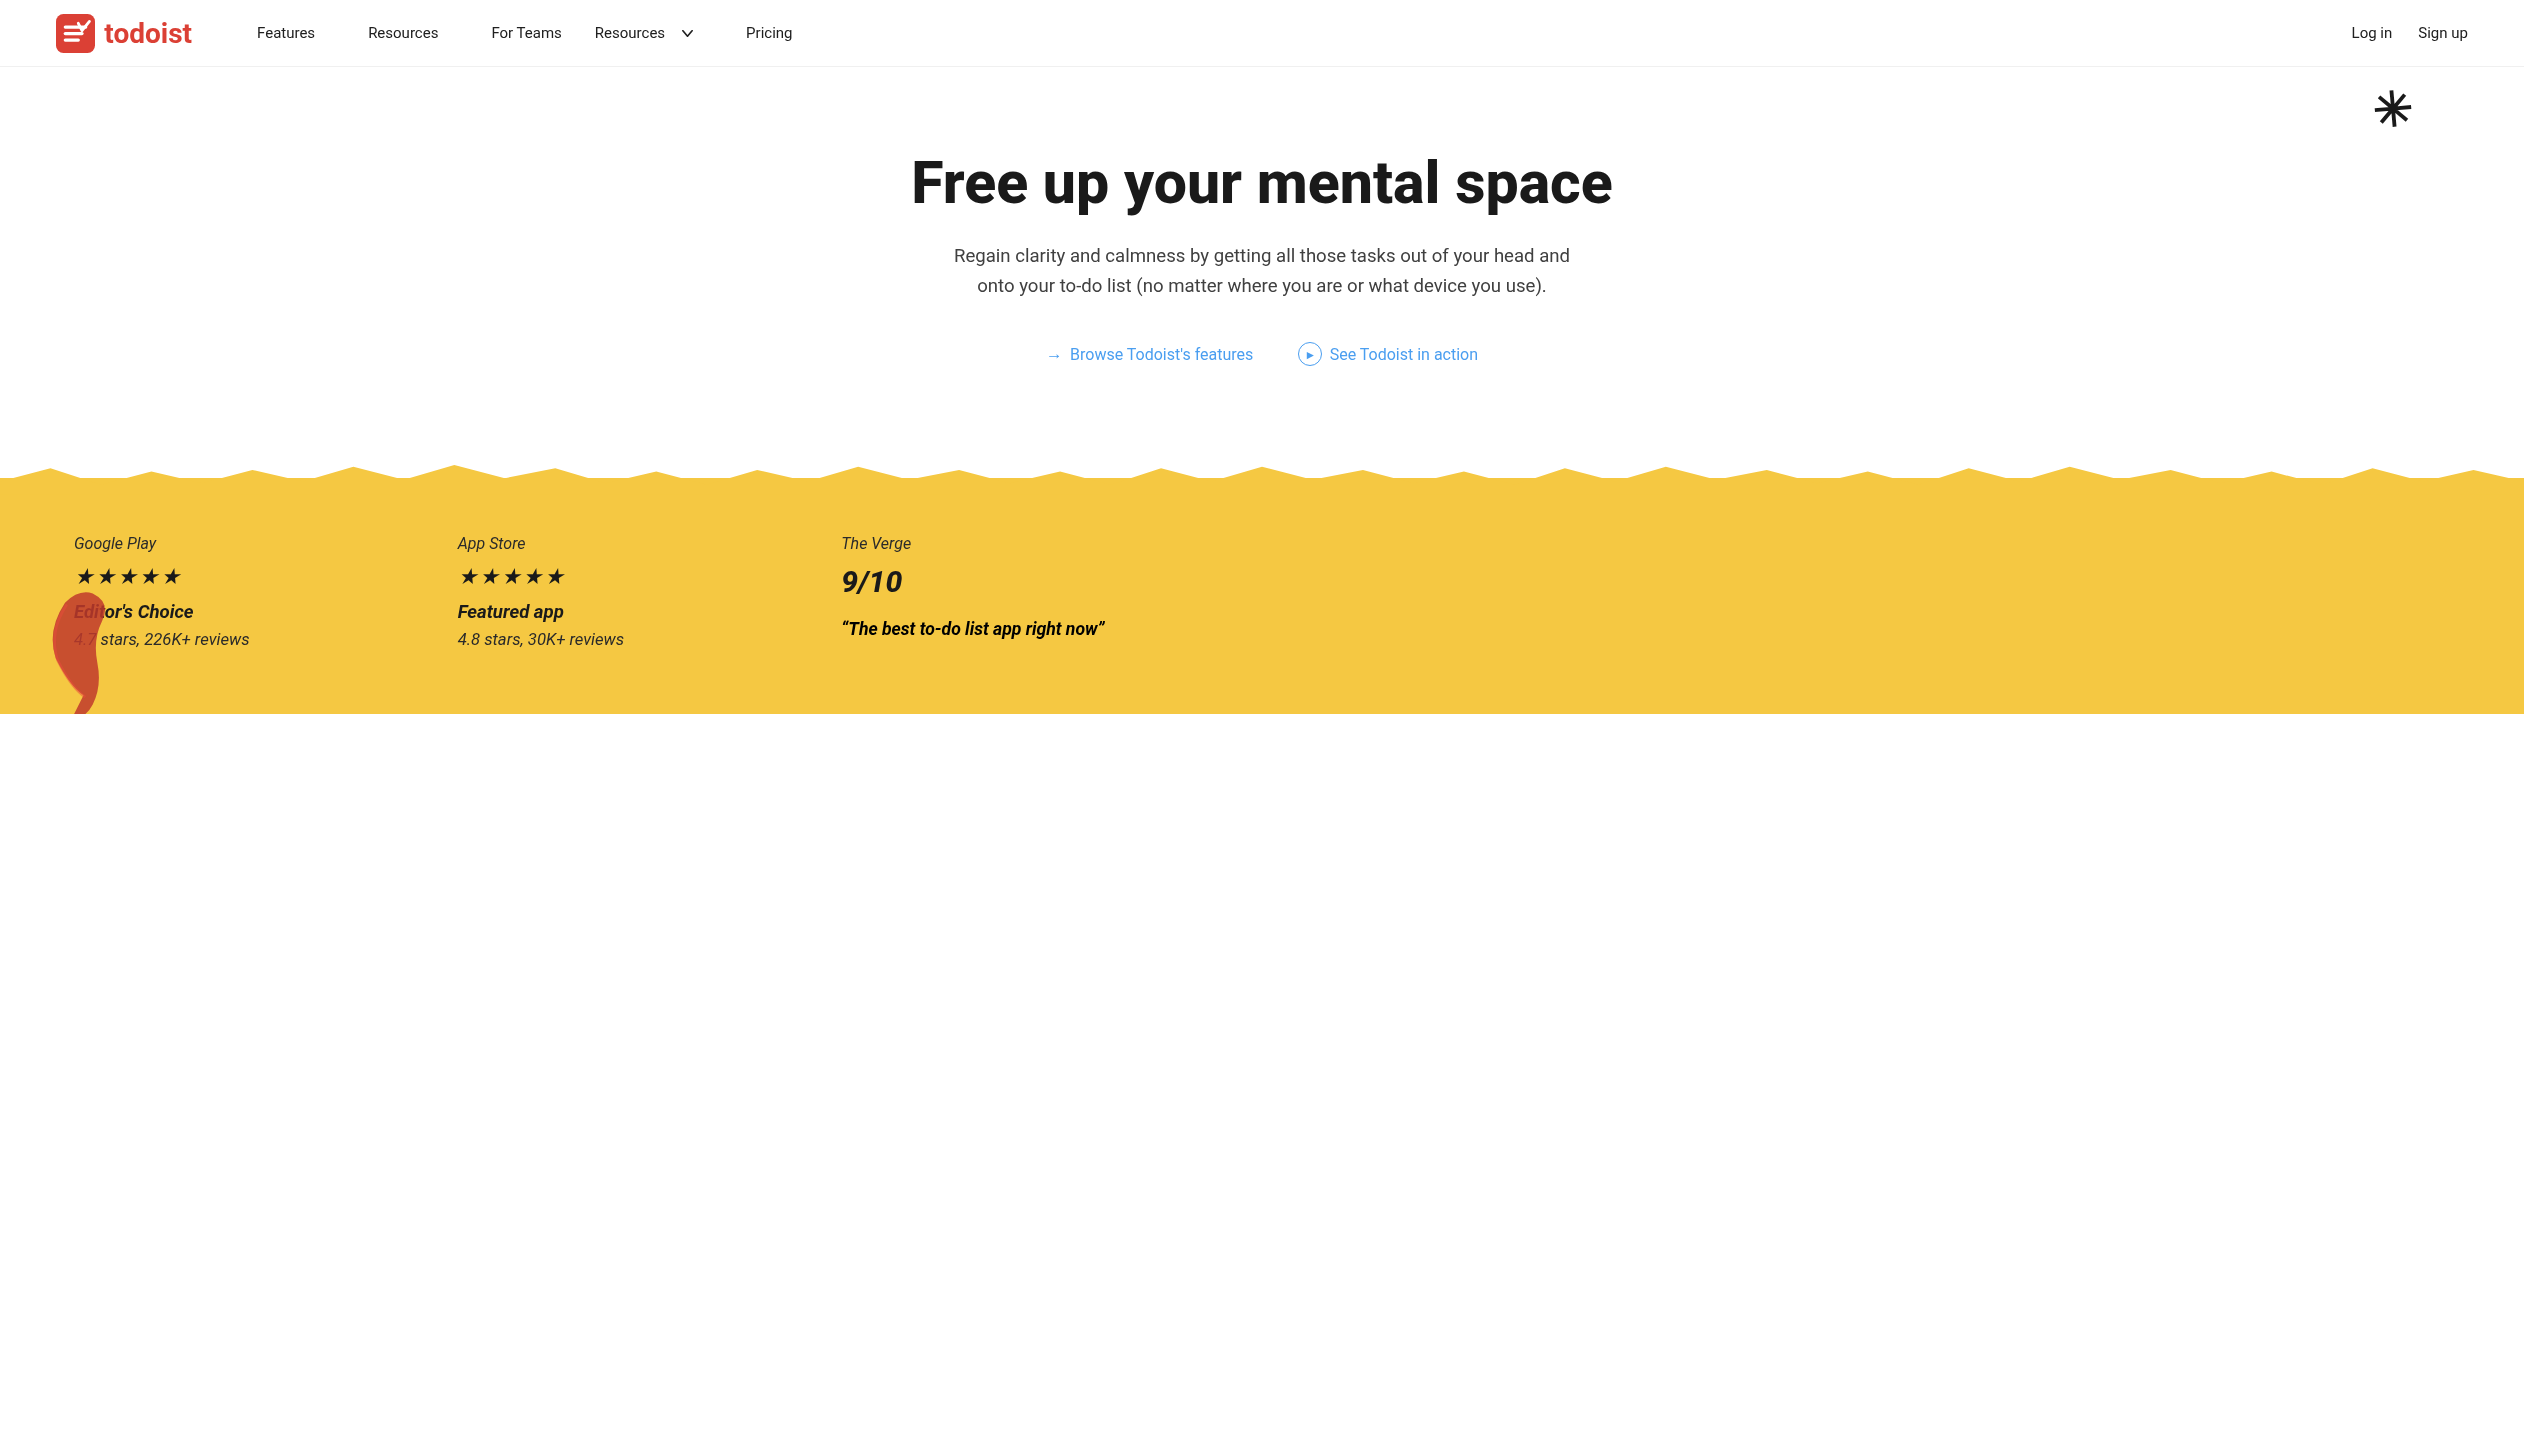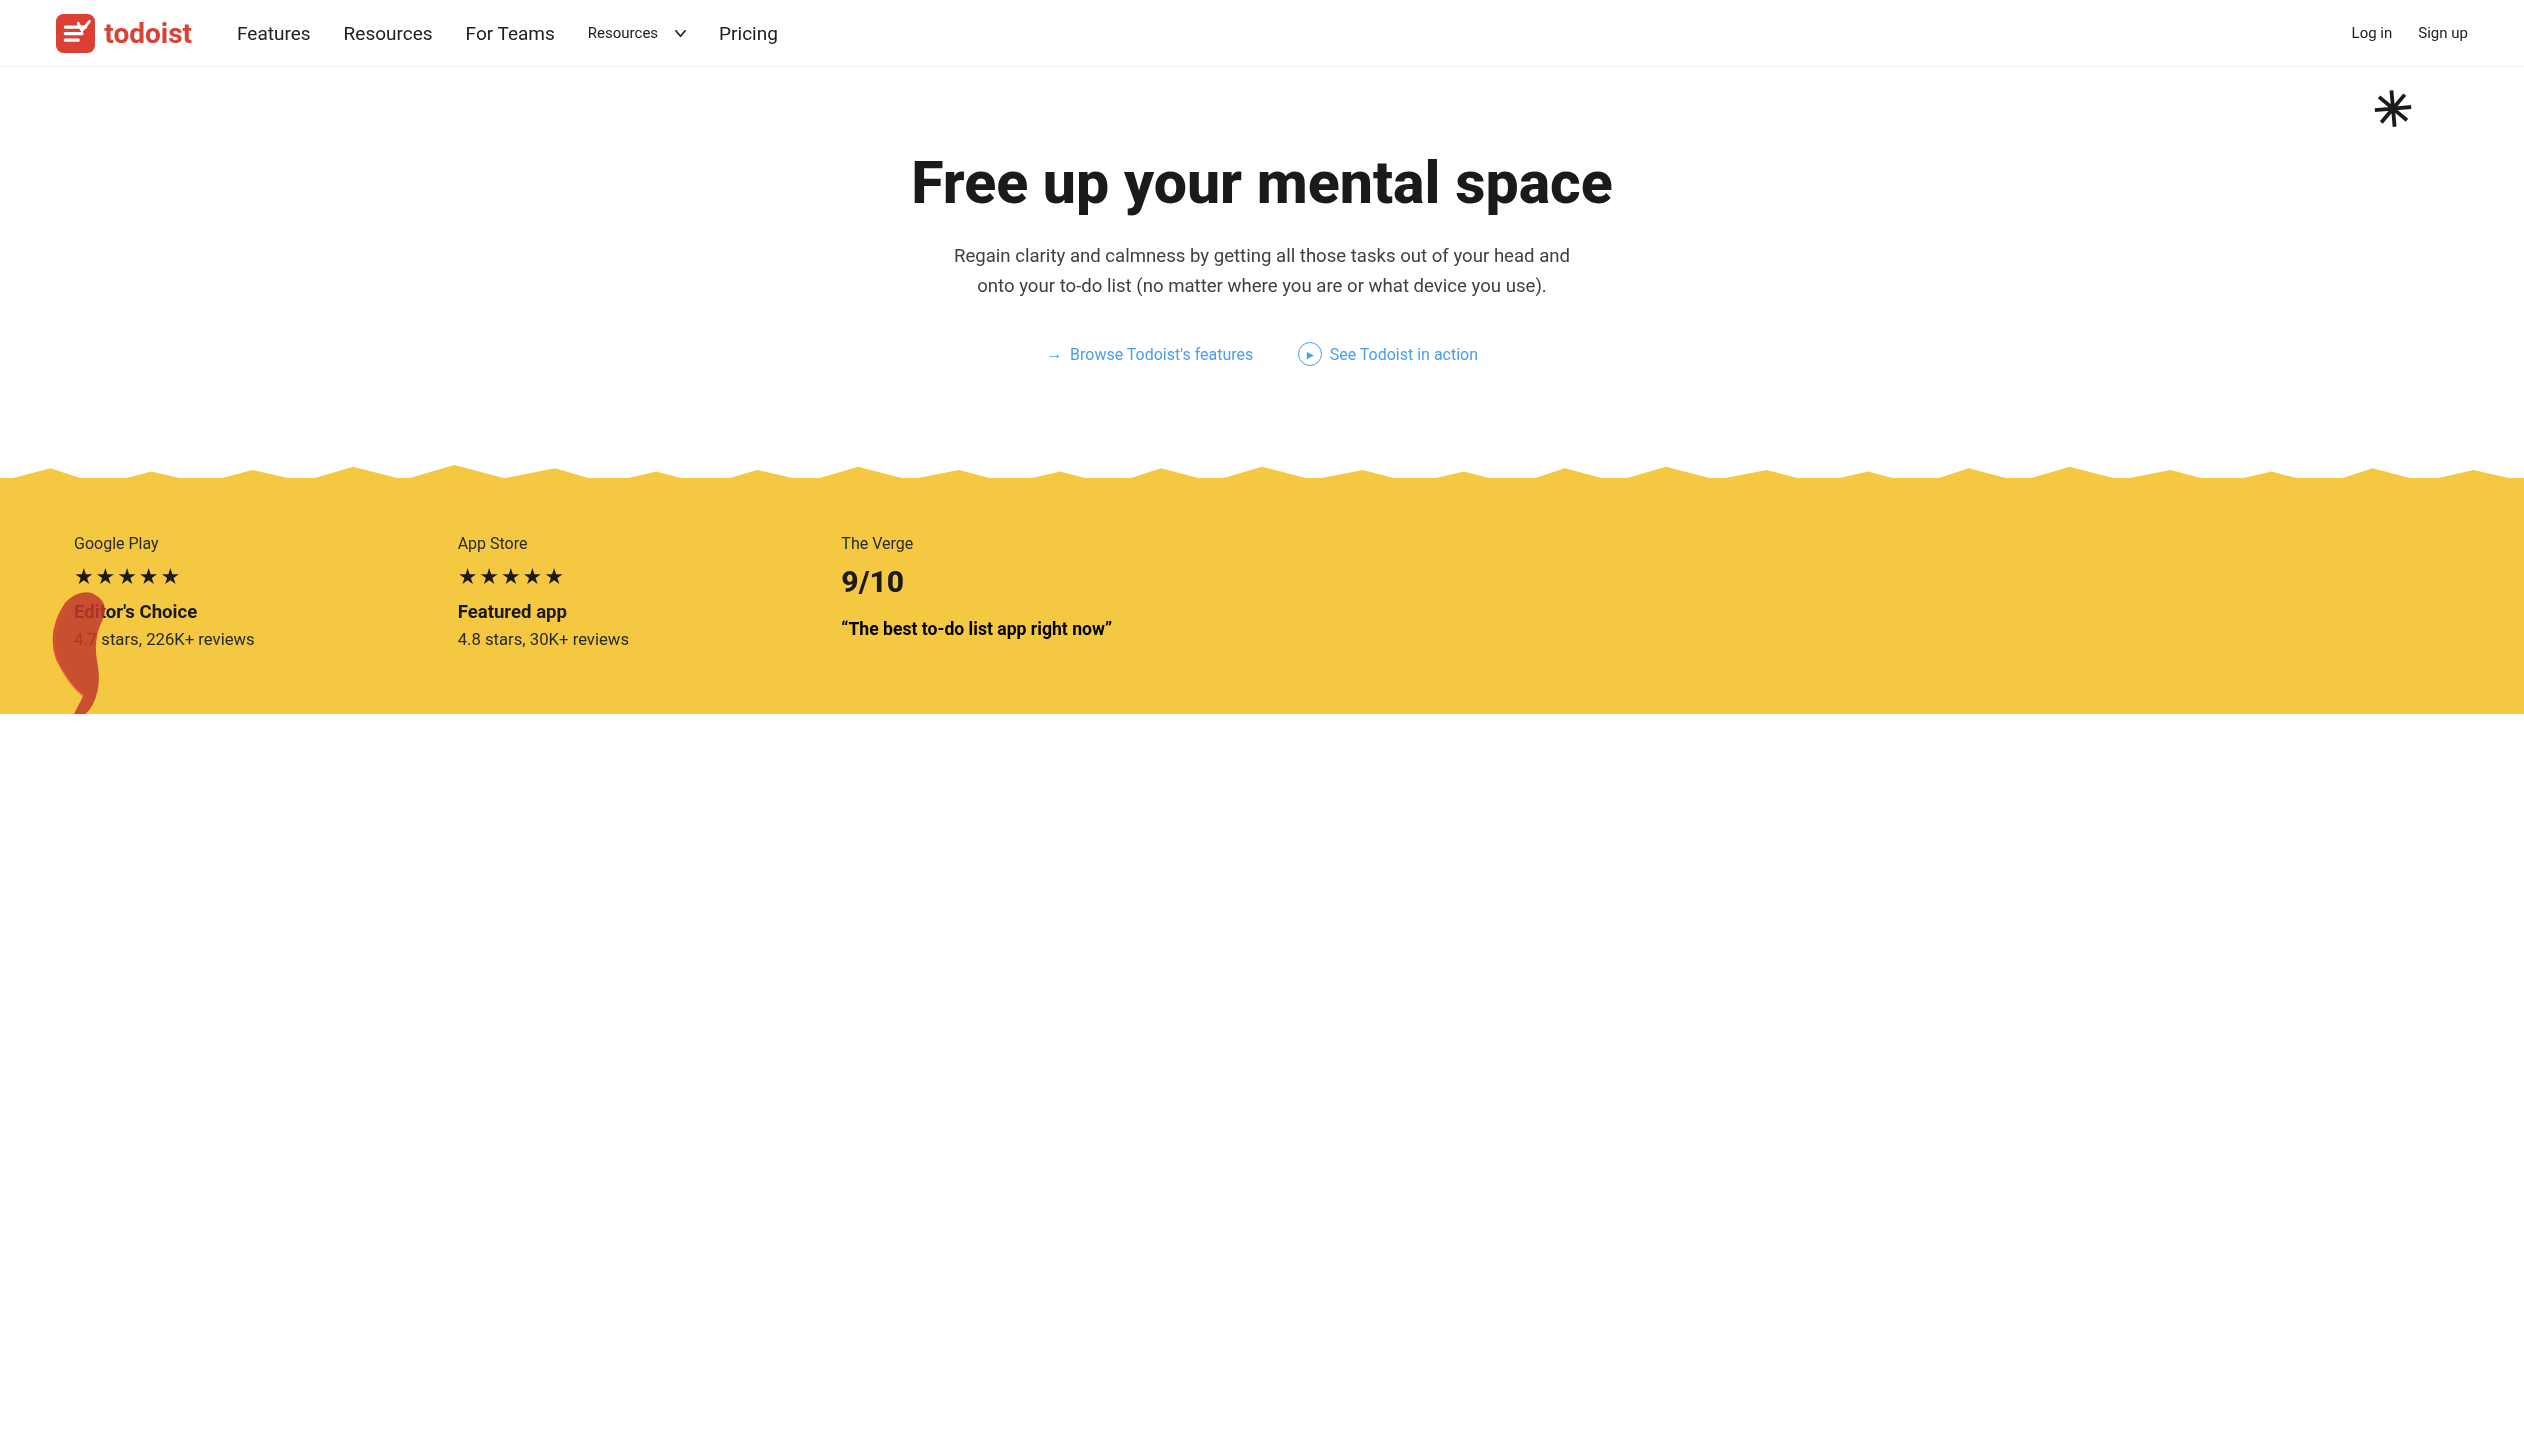--- a/index.html
+++ b/index.html
@@ -44,24 +44,25 @@
     }
 
     .nav-links {
       display: flex;
       align-items: center;
       gap: 33px;
       flex: 1;
     }
 
     .nav-link {
-      font-size: 19px;
+      font-size: 15px;
       color: #202020;
       text-decoration: none;
       cursor: pointer;
+      margin-left: 20px;
     }
 
     .nav-link-resources {
       display: flex;
       align-items: center;
       gap: 17px;
       font-size: 15px;
       color: #202020;
       cursor: pointer;
     }
@@ -164,20 +165,21 @@
       font-family: serif;
       line-height: 1;
     }
 
     
     .yellow-banner {
       background: #f5c842;
       padding: 56px 74px 65px;
       position: relative;
       margin-top: 56px;
+      font-style: italic;
     }
 
     .yellow-banner::before {
       content: '';
       position: absolute;
       top: -16.7px;
       left: 0;
       right: 0;
       height: 33px;
       background: #f5c842;

